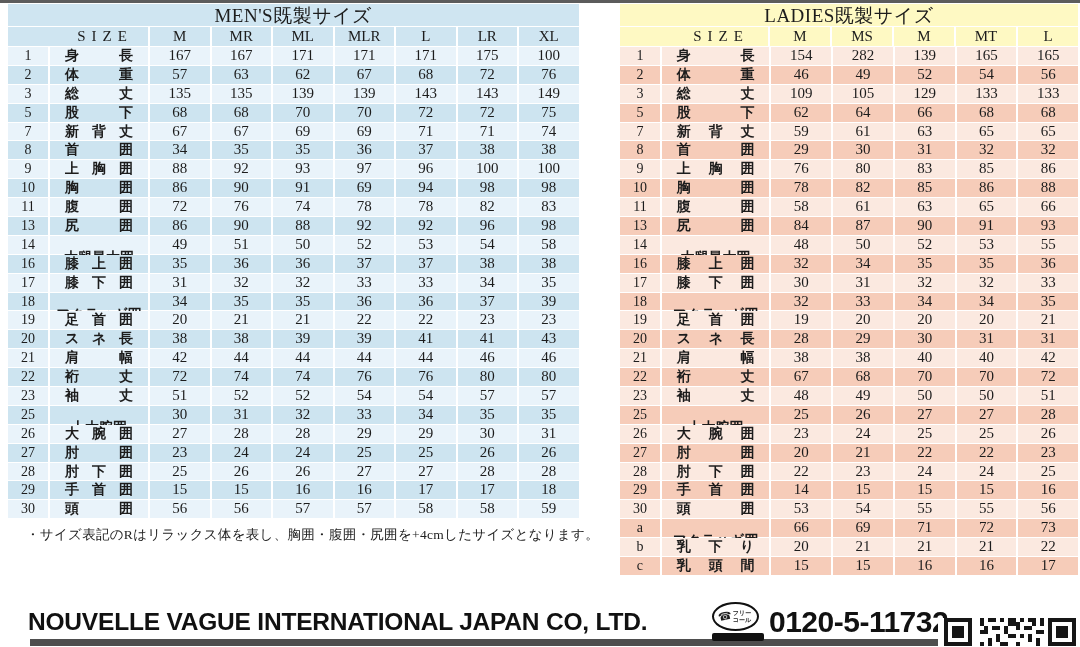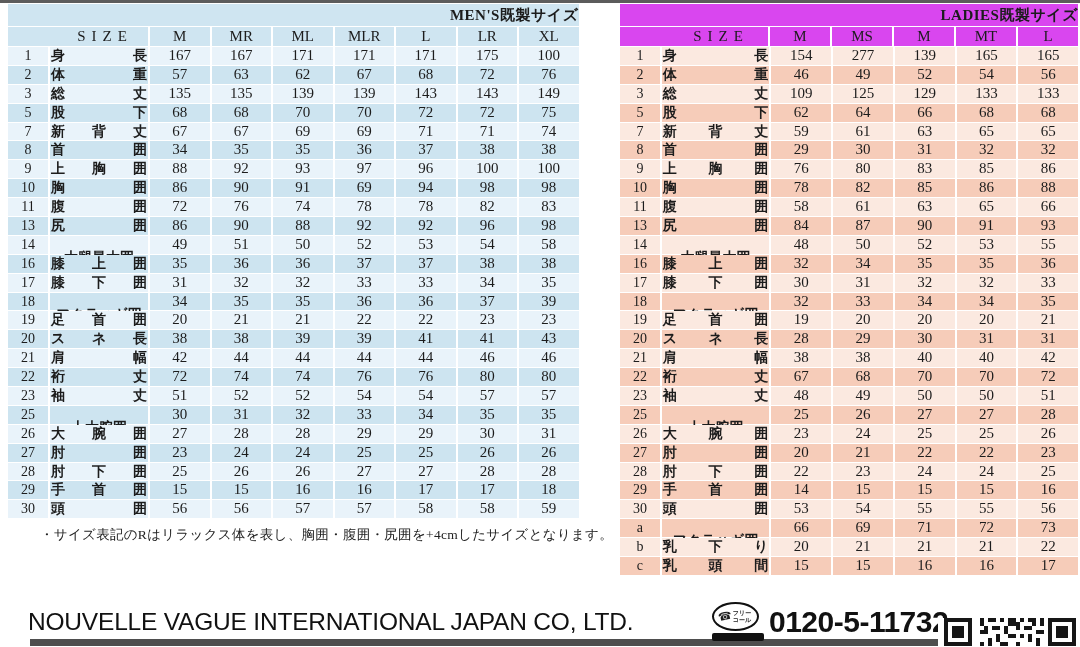--- a/index.html
+++ b/index.html
@@ -8,23 +8,23 @@
     background:#fff;color:#1c1c1c;
     font-family:"Liberation Serif","DejaVu Serif",serif;
   }
   .topstrip{position:absolute;left:0;top:0;width:1080px;height:3px;background:#5c5c5c}
 
   
   .sizetable{position:absolute;top:4px}
   .sizetable.men{left:8px;width:570.5px}
   .sizetable.ladies{left:620px;width:458px}
 
-  .ttl{height:22px;line-height:23px;text-align:right;font-weight:bold;font-size:15px;letter-spacing:.5px}
+  .ttl{height:22px;line-height:23px;text-align:center;font-weight:normal;font-size:19px;letter-spacing:.5px}
   .men .ttl,.men .cols{background:#cfe5f1}
-  .ladies .ttl,.ladies .cols{background:#d946ef}
+  .ladies .ttl,.ladies .cols{background:#fef9c3}
 
   .cols{display:flex;height:19px;line-height:19px;margin-top:1px}
   .cell{box-sizing:border-box;text-align:center;overflow:hidden;white-space:nowrap}
   .sizecell{font-size:15px;letter-spacing:6px;padding-left:54px}
   .men .sizecell{width:140px}
   .ladies .sizecell{width:148px}
   .col-h{border-left:2px solid #fff;font-size:15px}
   .men .col-h{width:61.5px}
   .ladies .col-h{width:62px}
 
@@ -32,34 +32,34 @@
   .trow{display:flex;height:17.9px;line-height:17.9px}
   .men .light{background:#e9f3fa}
   .men .dark{background:#cde4f0}
   .ladies .light{background:#fbe9e0}
   .ladies .dark{background:#f6ccb9}
 
   .num{width:40px;font-size:14px}
   .lbl{border-left:2px solid #fff;font-weight:bold;font-size:14px}
   .men .lbl{width:100px}
   .ladies .lbl{width:110px}
-  .lbl.spread{text-align:justify;text-align-last:justify;padding:0 1px}
+  .lbl.spread{text-align:justify;text-align-last:justify;padding:0 15px}
   .lbl.fill{text-align:center;padding:13px 3px}
   .val{font-size:15px;border-left:2px solid #fff}
   .men .val{width:61.5px}
   .ladies .val{width:62px}
 
   
-  .notes{position:absolute;left:40px;top:522px;font-size:13.5px;line-height:26px;color:#222;letter-spacing:.3px}
+  .notes{position:absolute;left:26px;top:522px;font-size:13.5px;line-height:26px;color:#222;letter-spacing:.3px}
 
   
   .company{
     position:absolute;left:28px;top:608px;color:#111;
     font-family:"Liberation Sans","DejaVu Sans",sans-serif;
-    font-weight:normal;font-size:24.5px;letter-spacing:-.2px;white-space:nowrap;
+    font-weight:bold;font-size:24.5px;letter-spacing:-.2px;white-space:nowrap;
   }
   .freecall{position:absolute;left:712px;top:602px;width:56px;height:42px;z-index:2}
   .fc-oval{
     width:47px;height:29px;border:2.5px solid #111;border-radius:50%;
     box-sizing:border-box;display:flex;align-items:center;justify-content:center;gap:1px;background:#fff;
   }
   .fc-phone{font-size:11px;line-height:11px;transform:rotate(-12deg)}
   .fc-text{font-size:6px;line-height:6.5px;width:20px;font-weight:bold;letter-spacing:0;word-break:break-all}
   .fc-bar{width:52px;height:8px;background:#111;border-radius:2px;margin:2px 0 0 0}
   .phone{
@@ -374,39 +374,39 @@
       <div class="cell col-h">MS</div>
       <div class="cell col-h">M</div>
       <div class="cell col-h">MT</div>
       <div class="cell col-h">L</div>
     </div>
   <div class="tbody">
       <div class="trow light">
         <div class="cell num">1</div>
         <div class="cell lbl spread">身長</div>
         <div class="cell val">154</div>
-        <div class="cell val">277</div>
+        <div class="cell val">282</div>
         <div class="cell val">139</div>
         <div class="cell val">165</div>
         <div class="cell val">165</div>
       </div>
       <div class="trow dark">
         <div class="cell num">2</div>
         <div class="cell lbl spread">体重</div>
         <div class="cell val">46</div>
         <div class="cell val">49</div>
         <div class="cell val">52</div>
         <div class="cell val">54</div>
         <div class="cell val">56</div>
       </div>
       <div class="trow light">
         <div class="cell num">3</div>
         <div class="cell lbl spread">総丈</div>
         <div class="cell val">109</div>
-        <div class="cell val">125</div>
+        <div class="cell val">105</div>
         <div class="cell val">129</div>
         <div class="cell val">133</div>
         <div class="cell val">133</div>
       </div>
       <div class="trow dark">
         <div class="cell num">5</div>
         <div class="cell lbl spread">股下</div>
         <div class="cell val">62</div>
         <div class="cell val">64</div>
         <div class="cell val">66</div>

